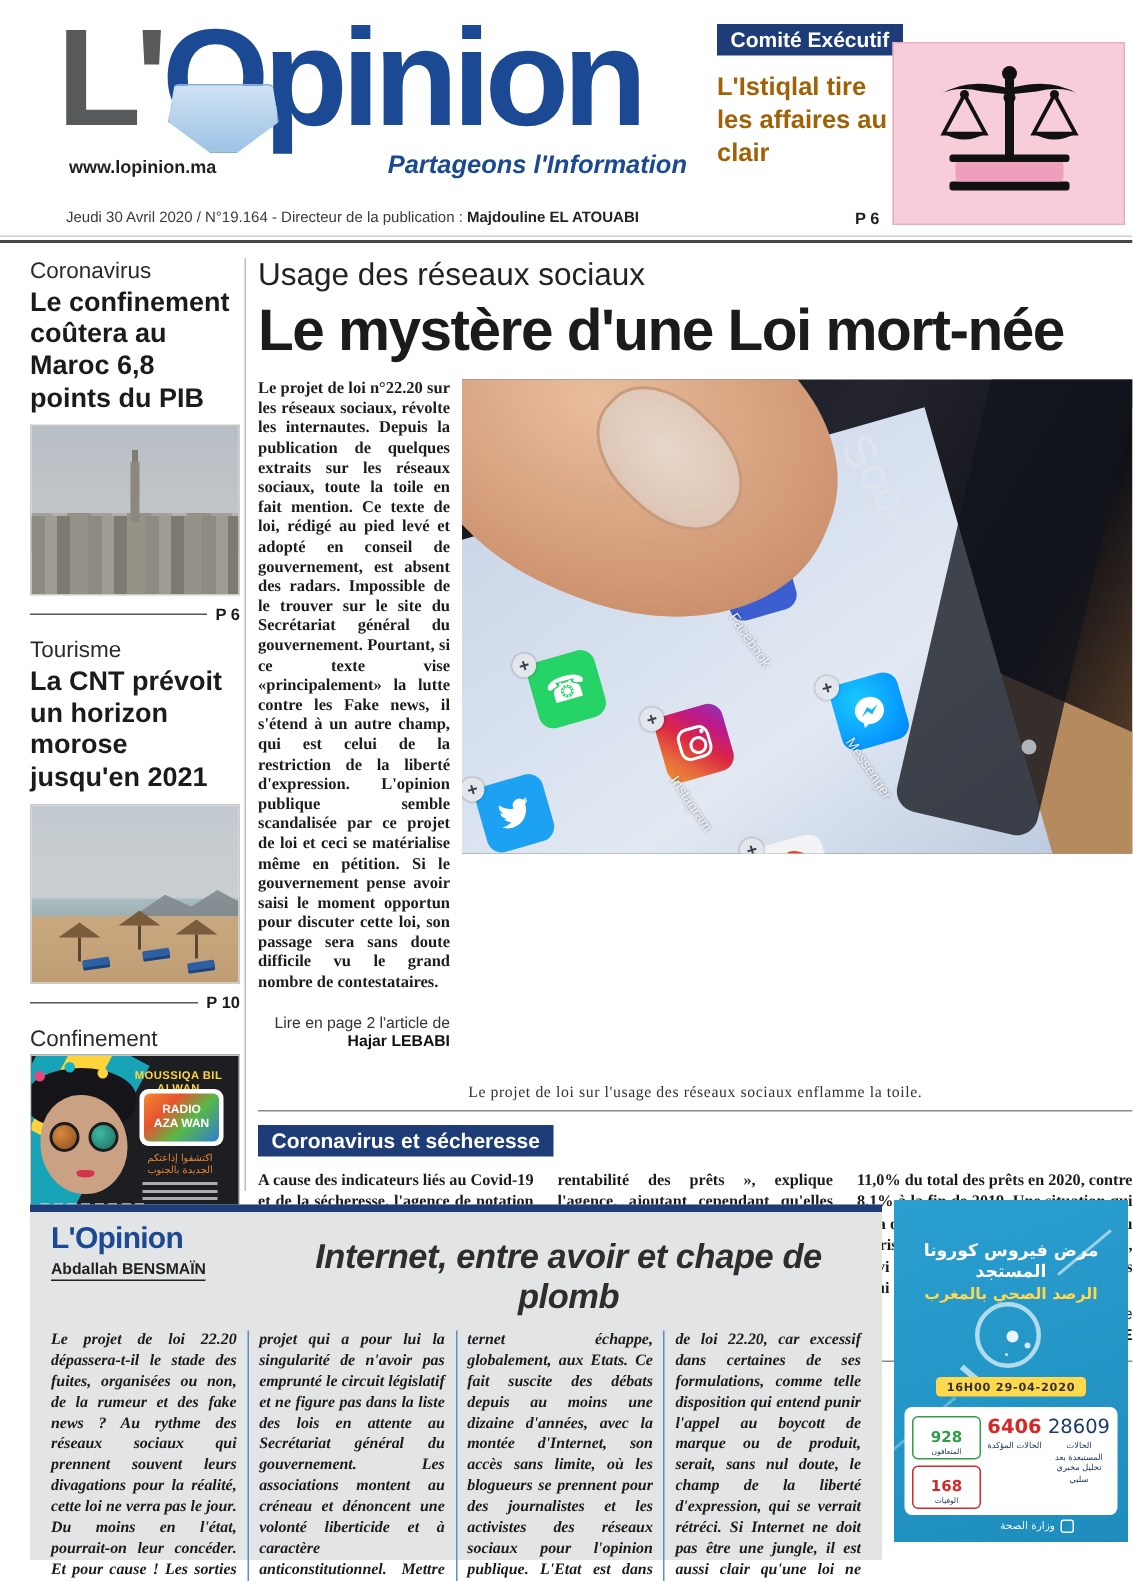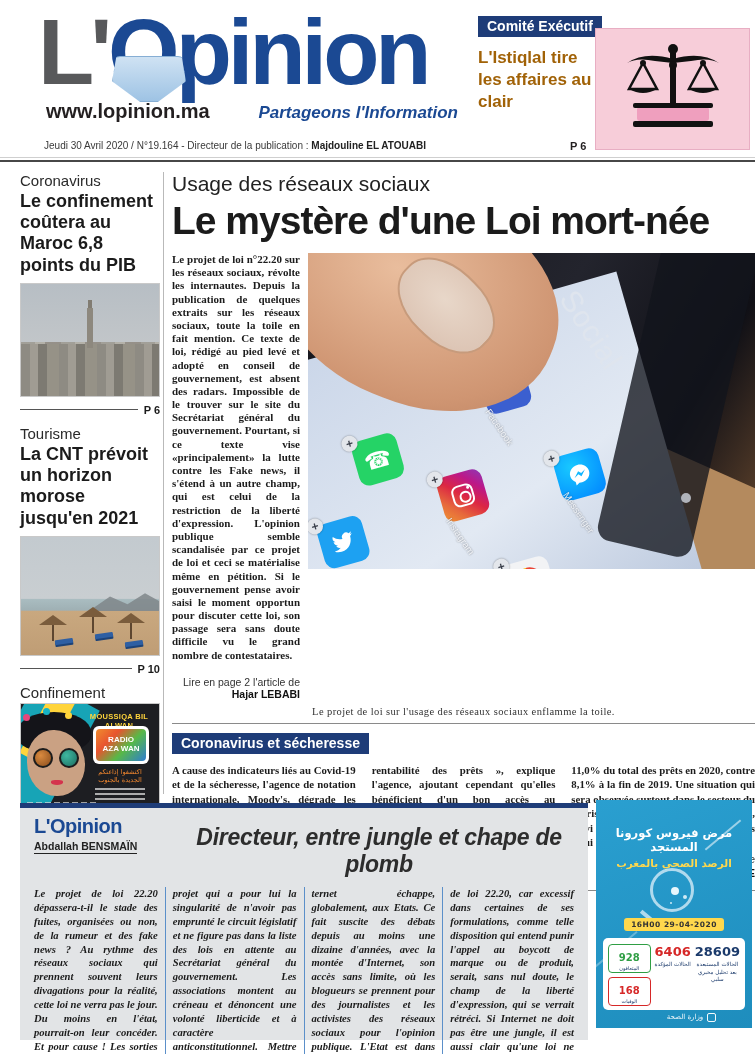--- a/index.html
+++ b/index.html
@@ -12,21 +12,21 @@
   .header { position:absolute; left:0; top:0; width:755px; height:168px; }
   .logo-wrap { position:absolute; left:38px; top:6px; width:430px; }
   .logo-line { font-weight:bold; font-size:92px; letter-spacing:-4px; line-height:1; font-family:"Liberation Sans",sans-serif; white-space:nowrap; }
   .logo-gray { color:#58595b; }
   .logo-blue { color:#1b4993; position:relative; }
   .mask { position:absolute; left:74px; top:50px; width:74px; height:46px; background:linear-gradient(180deg,#cfe2f3,#9ec3e4); border:1px solid #86aed4; border-radius:8px 8px 22px 22px; clip-path:polygon(6% 0,94% 0,100% 55%,62% 100%,38% 100%,0 55%); z-index:3; }
   .mask:before, .mask:after { content:""; position:absolute; width:26px; height:3px; background:#9ec3e4; top:8px; }
   .mask:before { left:-24px; transform:rotate(18deg); }
   .mask:after { right:-24px; transform:rotate(-18deg); }
   .logo-sub { display:flex; justify-content:space-between; align-items:baseline; margin-top:2px; padding-left:8px; }
-  .site-url { font-weight:bold; font-size:20px; color:#231f20; }
+  .site-url { font-weight:bold; font-size:12px; color:#231f20; }
   .tagline { font-style:italic; font-weight:bold; font-size:17px; color:#1b4993; margin-right:10px; }
   .dateline { position:absolute; left:0; top:140px; width:470px; text-align:center; font-size:10px; color:#3a3a3a; }
   .dateline b { color:#222; }
   .header-rule { position:absolute; left:0; top:157px; width:755px; border-top:1px solid #cfcfcf; }
   .header-rule2 { position:absolute; left:0; top:160px; width:755px; border-top:2px solid #474747; }
 
   
   .comite { position:absolute; left:478px; top:16px; width:274px; height:136px; }
   .kicker-box { display:inline-block; background:#1e3c78; color:#fff; font-size:14px; font-weight:bold; padding:2px 9px 3px; }
   .comite-head { margin-top:10px; width:118px; font-size:17px; font-weight:bold; line-height:1.3; color:#a16207; }
@@ -95,21 +95,21 @@
   .nail { position:absolute; left:120px; top:64px; width:110px; height:74px; background:radial-gradient(ellipse at 45% 45%,#e8d7c9,#d9bfae); border-radius:46%; transform:rotate(22deg); border:2px solid #c79b7c; }
   .app { position:absolute; width:46px; height:46px; border-radius:10px; display:flex; align-items:center; justify-content:center; color:#fff; font-weight:bold; }
   .badge { position:absolute; left:-8px; top:-8px; width:16px; height:16px; border-radius:50%; background:#e3e6eb; color:#3a3f4a; font-size:12px; font-weight:bold; line-height:16px; text-align:center; box-shadow:0 0 2px rgba(0,0,0,.4); }
   .app-label { position:absolute; color:#f2f4f8; font-size:9.5px; transform:rotate(72deg); opacity:.95; text-shadow:0 0 2px rgba(0,0,0,.5); }
   .ig-glyph { width:22px; height:22px; border:2.5px solid #fff; border-radius:7px; position:relative; }
   .ig-glyph:before { content:""; position:absolute; left:5px; top:5px; width:8px; height:8px; border:2.5px solid #fff; border-radius:50%; }
   .ig-glyph:after { content:""; position:absolute; right:1px; top:1px; width:3px; height:3px; background:#fff; border-radius:50%; }
   .chrome-glyph { width:30px; height:30px; border-radius:50%; background:conic-gradient(#ea4335 0 33%, #4285f4 33% 34%, #34a853 34% 66%, #fbbc05 66% 100%); position:relative; }
   .chrome-glyph:before { content:""; position:absolute; left:8px; top:8px; width:14px; height:14px; background:#fff; border-radius:50%; }
   .chrome-glyph:after { content:""; position:absolute; left:11px; top:11px; width:8px; height:8px; background:#4d90fe; border-radius:50%; }
-  .caption { text-align:center; font-family:"Liberation Serif",serif; font-size:10.5px; color:#333; letter-spacing:.4px; margin-top:5px; }
+  .caption { text-align:center; font-family:"Liberation Serif",serif; font-size:10.5px; color:#333; letter-spacing:.4px; margin-top:22px; }
   .main-rule { border-top:1.5px solid #8a8a8a; margin-top:6px; }
 
   
   .moody { margin-top:9px; }
   .moody-head { font-size:30px; font-weight:bold; letter-spacing:-.5px; line-height:1.25; margin-top:5px; color:#161616; }
   .moody-blue { color:#2a5caa; }
   .moody-cols { display:flex; gap:16px; margin-top:9px; }
   .moody-col { flex:1; font-family:"Liberation Serif",serif; font-weight:bold; font-size:10.8px; line-height:1.34; text-align:justify; color:#1c1c1c; }
   .moody-read { text-align:right; font-weight:normal; font-family:"Liberation Sans",sans-serif; font-size:10.5px; color:#333; margin-top:2px; }
   .moody-read b { display:block; color:#111; }
@@ -134,21 +134,21 @@
   .p1 { width:46px; right:6px; top:34px; transform:rotate(-40deg); }
   .p2 { width:60px; left:-12px; top:150px; transform:rotate(-40deg); background:rgba(255,255,255,.3); }
   .poster-title { margin-top:26px; text-align:center; color:#fff; font-weight:bold; font-size:11.5px; direction:rtl; }
   .poster-sub { text-align:center; color:#ffd84d; font-weight:bold; font-size:10.5px; direction:rtl; margin-top:3px; }
   .loupe { position:absolute; left:54px; top:68px; width:44px; height:44px; border:3px solid rgba(223,240,249,.75); border-radius:50%; }
   .loupe:before { content:""; position:absolute; left:-14px; top:44px; width:18px; height:4px; background:rgba(223,240,249,.75); transform:rotate(40deg); }
   .virus { position:absolute; left:18px; top:16px; width:8px; height:8px; border-radius:50%; background:#e8f6fc; box-shadow:10px 6px 0 -2px #cfeaf5, -4px 12px 0 -3px #cfeaf5; }
   .stamp { position:absolute; left:28px; top:118px; width:100px; height:13px; background:#ffd84d; border-radius:3px; color:#333; font-size:7.5px; font-weight:bold; text-align:center; line-height:13px; letter-spacing:.5px; }
   .stats { position:absolute; left:7px; top:138px; width:142px; height:72px; background:#fff; border-radius:5px; padding:6px 5px 4px; display:flex; flex-direction:row-reverse; gap:4px; }
   .stat-main { flex:1; text-align:center; }
-  .stat-val-navy { color:#1b3a6b; font-weight:bold; font-size:13px; }
+  .stat-val-navy { color:#1b3a6b; font-weight:normal; font-size:13px; }
   .stat-val-red { color:#d62828; font-weight:bold; font-size:13px; }
   .stat-lab { font-size:5.5px; color:#1b3a6b; direction:rtl; margin-top:2px; line-height:1.4; }
   .minis { width:46px; display:flex; flex-direction:column; gap:4px; }
   .mini { border-radius:4px; padding:1px 2px; text-align:center; }
   .mini.green { border:1px solid #2f9e44; }
   .mini.red { border:1px solid #d62828; }
   .mini .v { font-weight:bold; font-size:10px; }
   .mini.green .v { color:#2f9e44; }
   .mini.red .v { color:#d62828; }
   .mini .l { font-size:5px; color:#1b3a6b; direction:rtl; }
@@ -342,21 +342,21 @@
     <div class="moody-rule"></div>
   </div>
 </div>
 
 <div class="editorial">
   <div class="edit-header">
     <div class="edit-brand">
       <div class="b1">L'Opinion</div>
       <span class="b2">Abdallah BENSMAÏN</span>
     </div>
-    <div class="edit-title">Directeur, entre jungle et chape de plomb</div>
+    <div class="edit-title">Internet, entre avoir et chape de plomb</div>
   </div>
   <div class="edit-cols">
     <div class="edit-col rule">Le projet de loi 22.20 dépassera-t-il le stade des fuites, organisées ou non, de la rumeur et des fake news ? Au rythme des réseaux sociaux qui prennent souvent leurs divagations pour la réalité, cette loi ne verra pas le jour. Du moins en l'état, pourrait-on leur concéder. Et pour cause ! Les sorties désavouant le projet de loi se font de plus en plus nombreuses. Les partis politiques réagissent et affirment une nette opposition à ce</div>
     <div class="edit-col rule">projet qui a pour lui la singularité de n'avoir pas emprunté le circuit législatif et ne figure pas dans la liste des lois en attente au Secrétariat général du gouvernement. Les associations montent au créneau et dénoncent une volonté liberticide et à caractère anticonstitutionnel. Mettre de l'ordre dans la Toile est une préoccupation que partagent les gouvernements du monde entier. Légiférer est devenu une priorité, car le contrôle d'In-</div>
     <div class="edit-col rule">ternet échappe, globalement, aux Etats. Ce fait suscite des débats depuis au moins une dizaine d'années, avec la montée d'Internet, son accès sans limite, où les blogueurs se prennent pour des journalistes et les activistes des réseaux sociaux pour l'opinion publique. L'Etat est dans son rôle quand il décide de réglementer et il faut dire qu'aucun secteur n'échappe à cette volonté, avec ou sans dégâts collatéraux. La victime du projet</div>
     <div class="edit-col">de loi 22.20, car excessif dans certaines de ses formulations, comme telle disposition qui entend punir l'appel au boycott de marque ou de produit, serait, sans nul doute, le champ de la liberté d'expression, qui se verrait rétréci. Si Internet ne doit pas être une jungle, il est aussi clair qu'une loi ne doit pas être une chape de plomb sur les libertés individuelles et d'expression, au demeurant protégées et garanties par la Constitution.</div>
   </div>
 </div>
 
 <div class="poster">

